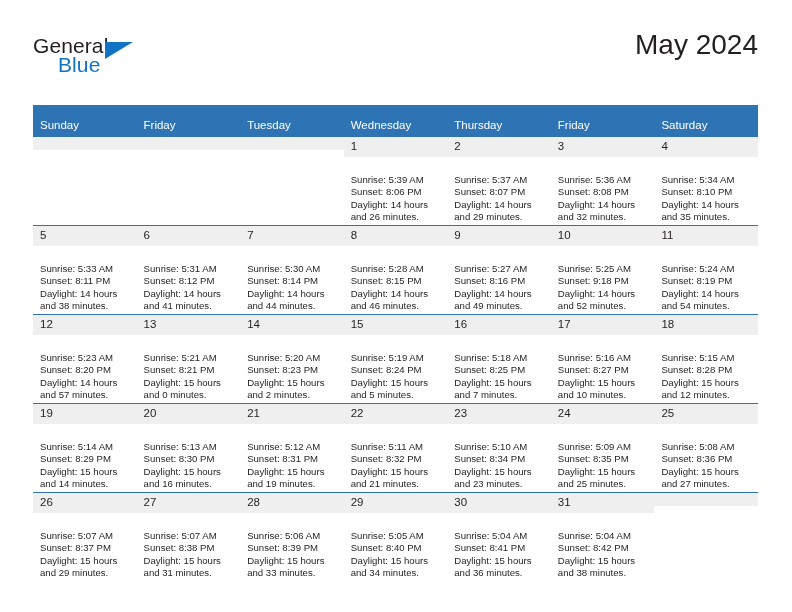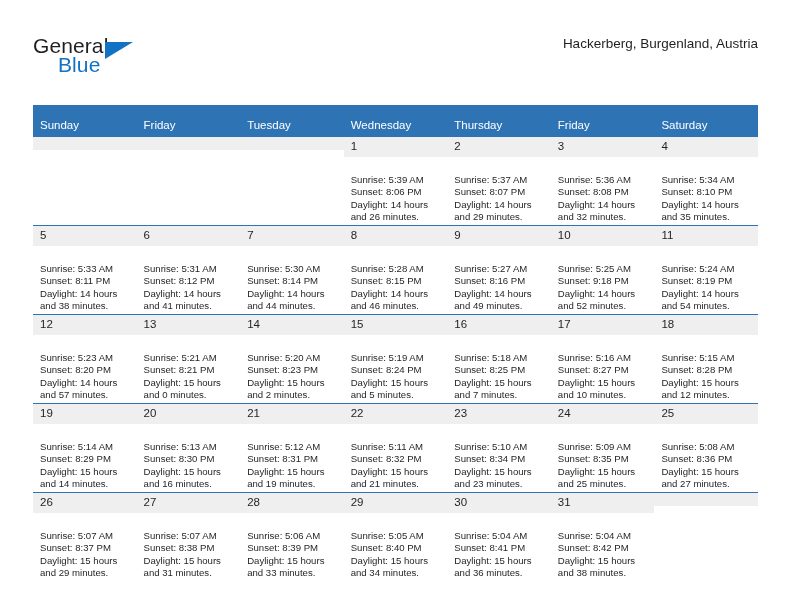--- a/index.html
+++ b/index.html
@@ -141,21 +141,21 @@
 
 <div class="page">
 
   <div class="header">
     <div class="logo">
       <span class="logo-general">General</span>
       <span class="logo-triangle"></span>
       <span class="logo-blue">Blue</span>
     </div>
     <div class="title-block">
-      <div class="cal-subtitle">Hackerberg, Burgenland, Austria</div>
+      <div class="cal-title">May 2024</div>
     </div>
   </div>
 
   <table class="calendar">
     <thead>
       <tr>
         <th>Sunday</th>
         <th>Friday</th>
         <th>Tuesday</th>
         <th>Wednesday</th>

